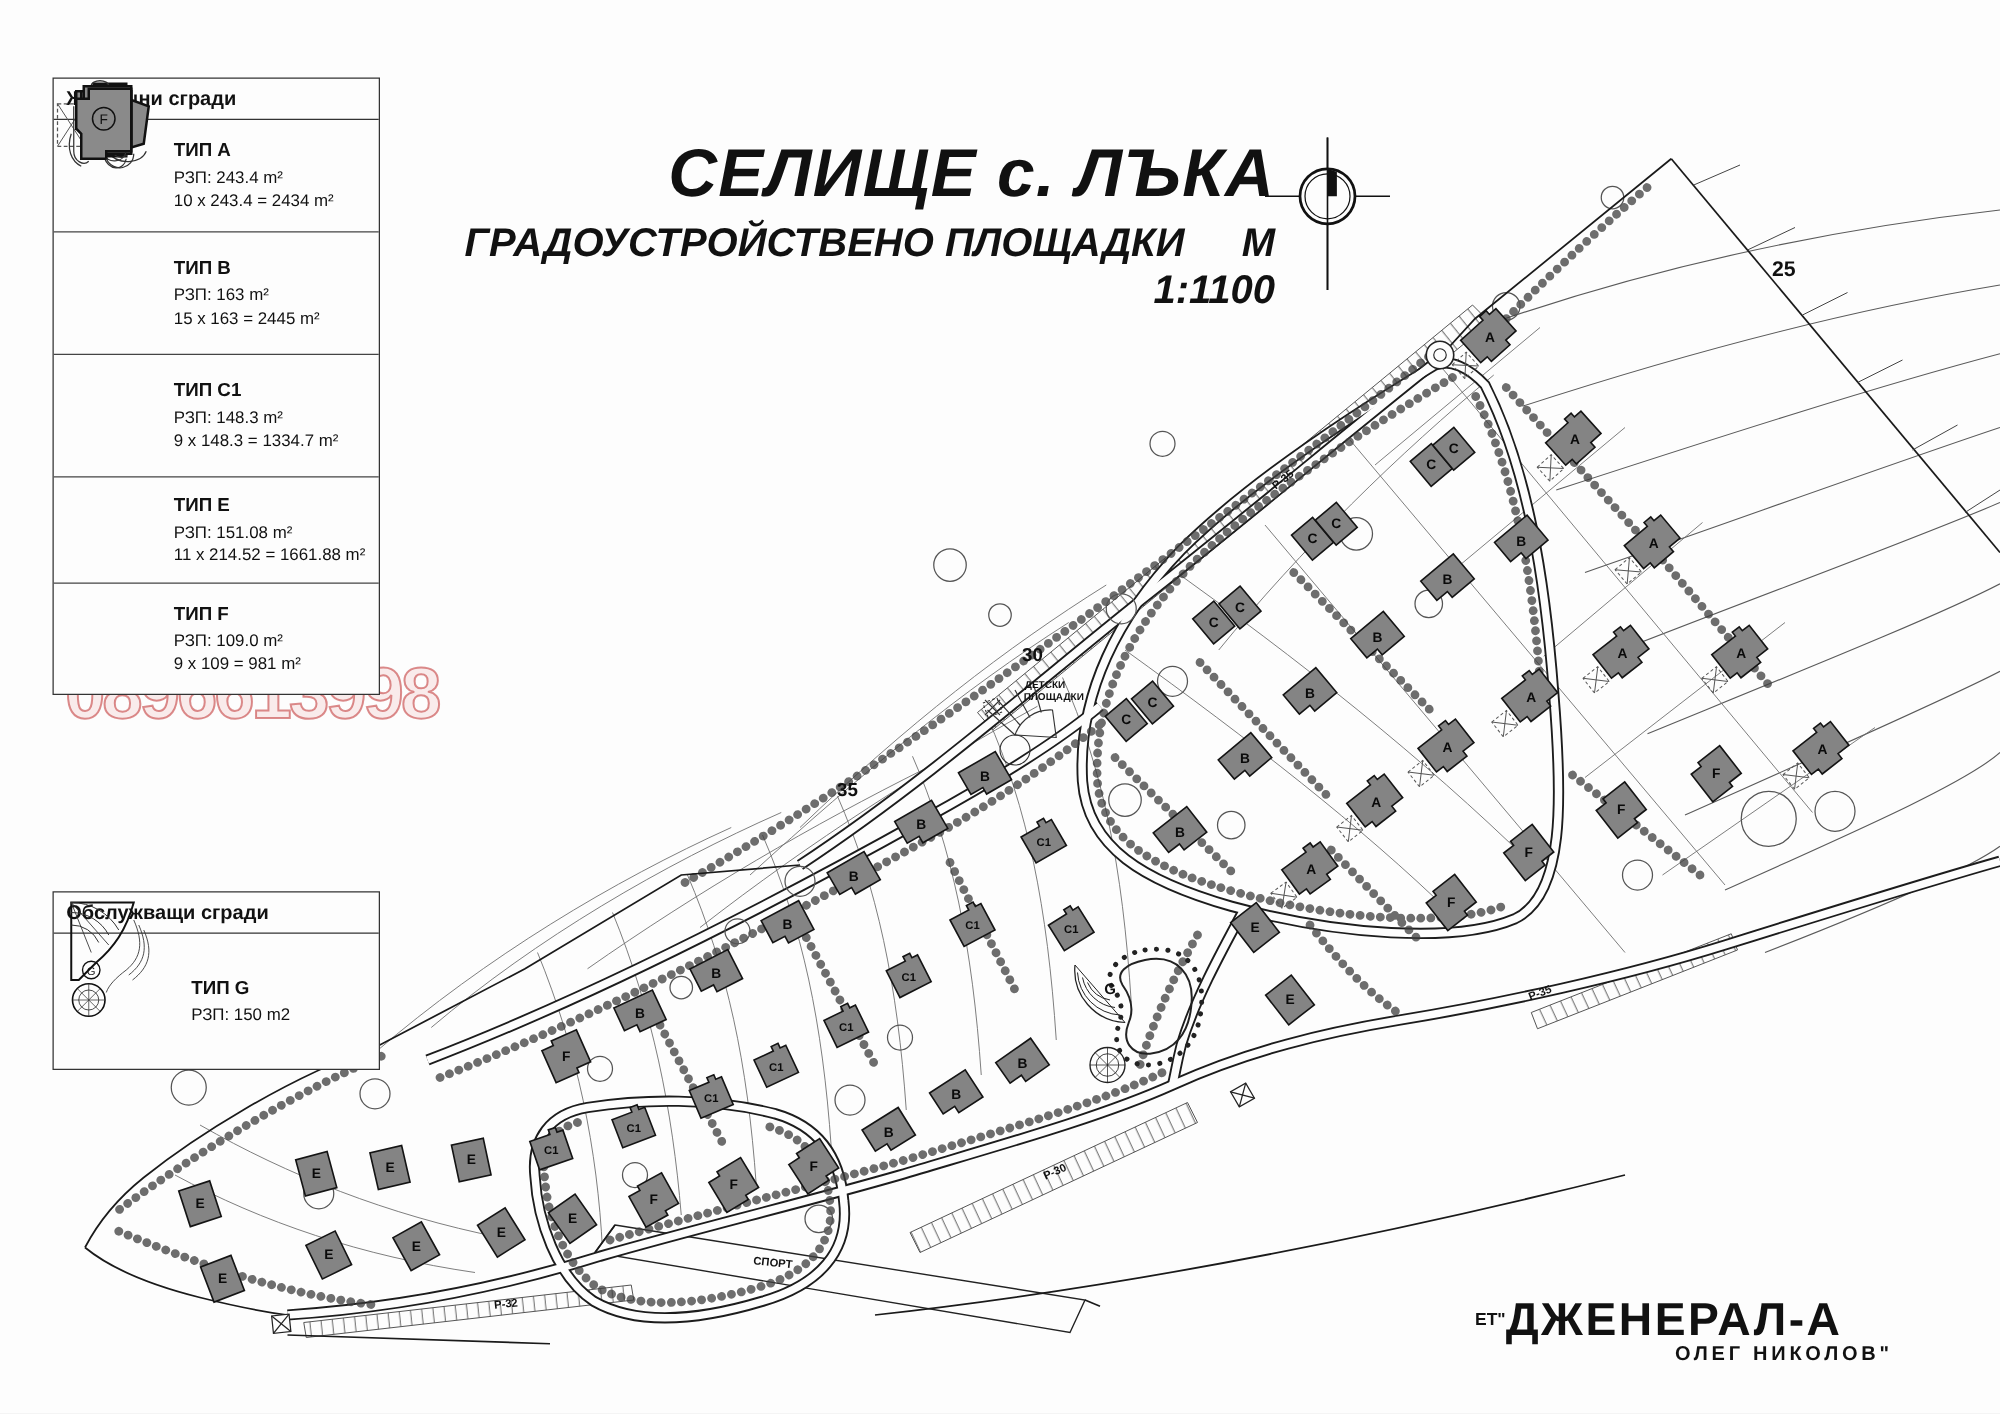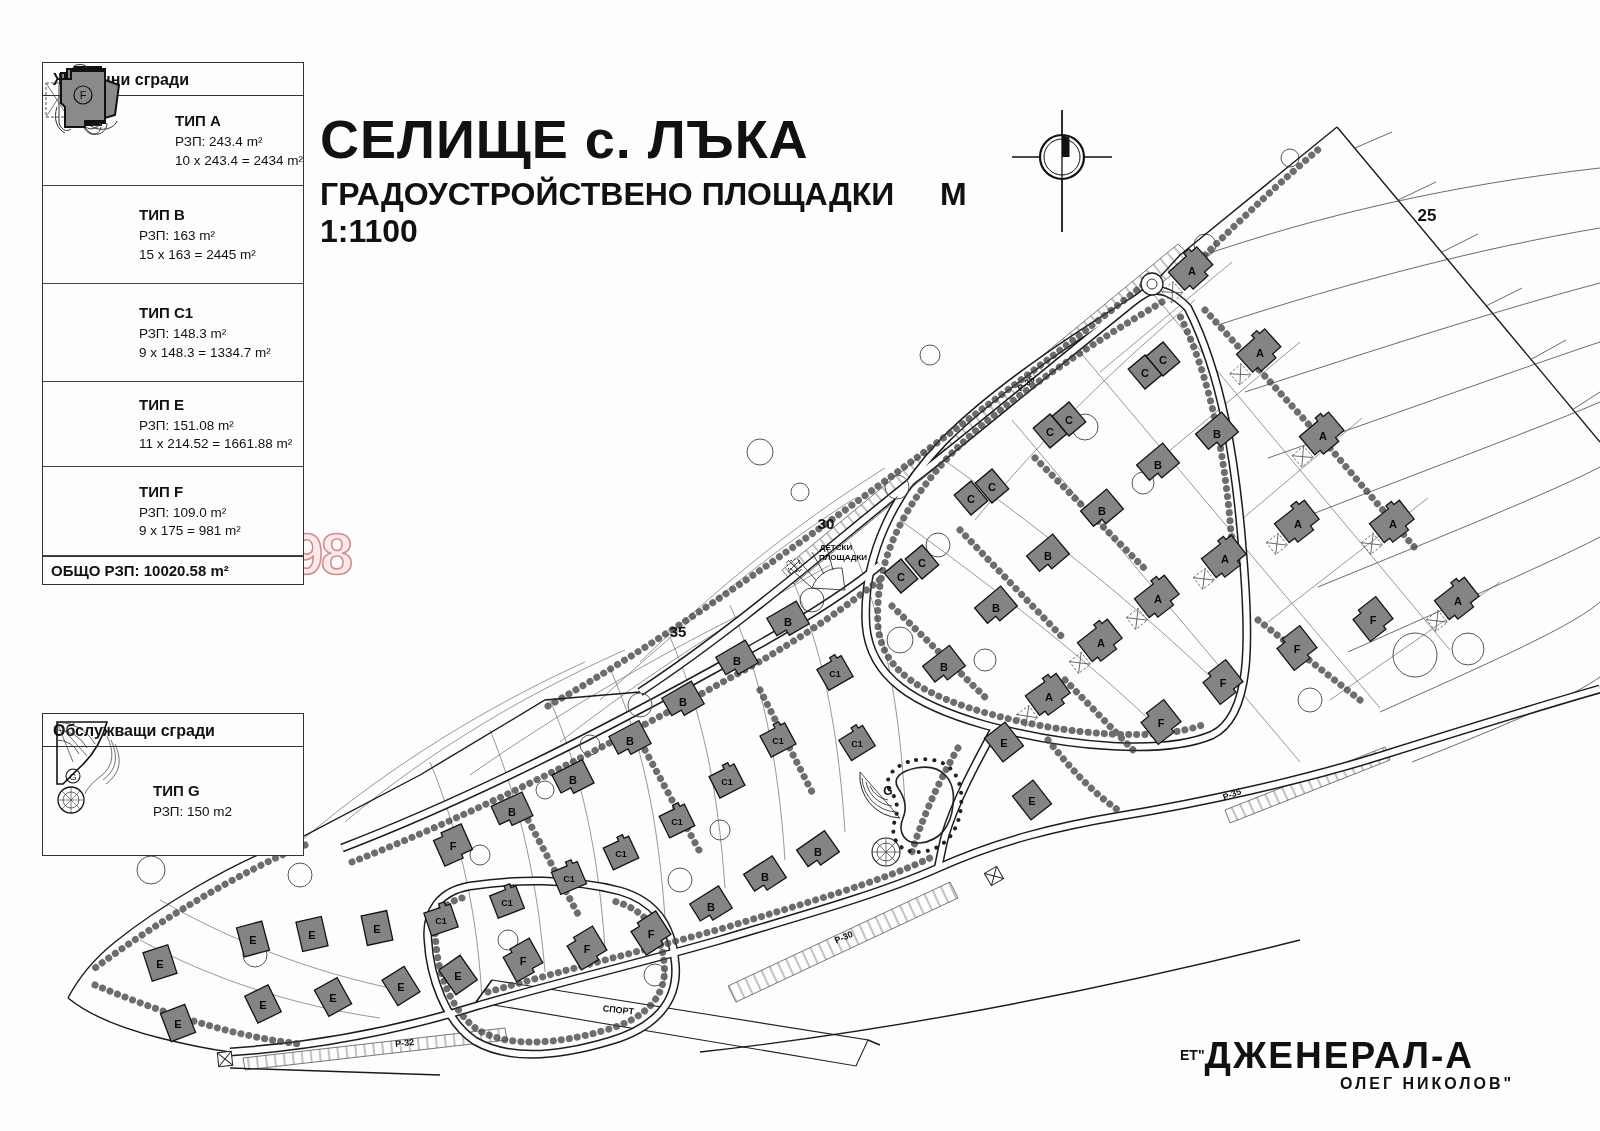--- a/index.html
+++ b/index.html
@@ -9,21 +9,21 @@
   
   .legend{position:absolute;border:1.5px solid #333;background:#fdfdfd;}
   .legend .hdr{border-bottom:1.5px solid #333;font-weight:bold;font-size:16px;padding:8px 10px 6px 10px;}
   .lrow{display:flex;align-items:center;border-bottom:1px solid #444;}
   .lrow:last-child{border-bottom:none;}
   .licon{width:96px;flex:0 0 96px;display:flex;justify-content:center;}
   .ltxt{font-size:13.5px;line-height:1.35;}
   .ltxt .tname{font-weight:bold;font-size:15px;margin-bottom:2px;}
   .lfoot{font-weight:bold;font-size:15px;padding:5px 8px;border-top:1.5px solid #333;}
   
-  #titleblock{position:absolute;left:320px;top:108px;width:700px;text-align:left;}
+  #titleblock{position:absolute;left:320px;top:108px;width:700px;text-align:right;font-style:italic;}
   #title-main{font-size:54px;font-weight:bold;letter-spacing:1px;}
   #title-sub{font-size:32px;font-weight:bold;margin-top:6px;letter-spacing:0px;}
   
   #logo{position:absolute;left:1180px;top:1035px;width:400px;height:60px;overflow:hidden;}
   #logo .et{font-size:14px;font-weight:bold;display:inline-block;vertical-align:8px;}
   #logo .gen{font-size:37px;font-weight:900;letter-spacing:2px;display:inline-block;}
   #logo .sub{font-size:16px;font-weight:900;letter-spacing:3px;margin-left:160px;margin-top:-2px;}
 </style>
 </head>
 <body>
@@ -553,21 +553,21 @@
       <path d="M 1062,157 L 1062,135.5 A 22,22 0 0 1 1069.5,137.5 L 1069.5,157 Z" fill="#111" stroke="none"></path>
       <line x1="1062" y1="110" x2="1062" y2="232" stroke-width="1.3"></line>
     </g>
 
     <text x="52" y="574" font-size="58" font-weight="bold" letter-spacing="4" textLength="305" fill="rgba(214,80,80,0.10)" stroke="rgba(192,48,48,0.55)" stroke-width="1.6" font-family="Liberation Sans, sans-serif">0896613998</text>
   </svg>
 
   <div class="legend" style="left:42px;top:62px;width:260px;">
     <div class="hdr">Жилищни сгради</div>
 
-    <div class="lrow" style="height:89px;justify-content:flex-end;">
+    <div class="lrow" style="height:89px;">
       <div class="licon">
         <svg width="90" height="78" viewBox="0 0 90 78">
           <rect x="3" y="20" width="22" height="34" fill="none" stroke="#555" stroke-width="1" stroke-dasharray="3 2"></rect>
           <line x1="3" y1="20" x2="25" y2="54" stroke="#555" stroke-width="0.8"></line>
             <line x1="25" y1="20" x2="3" y2="54" stroke="#555" stroke-width="0.8"></line>
           <path d="M 22,22 L 40,12 L 44,8 L 52,8 L 54,14 L 76,22 L 72,52 L 52,58 L 26,50 Z" fill="#8a8a8a" stroke="#111" stroke-width="2"></path>
           <circle cx="47" cy="32" r="9" fill="none" stroke="#111" stroke-width="1.2"></circle>
           <text x="47" y="36" font-size="11" text-anchor="middle" fill="#111">A</text>
           <path d="M 42,58 C 52,70 70,68 74,58" fill="none" stroke="#333" stroke-width="1"></path>
         </svg>
@@ -636,25 +636,24 @@
           <path d="M 18,16 L 28,16 L 28,8 L 62,8 L 62,58 L 42,58 L 42,64 L 22,64 L 22,44 L 18,40 Z" fill="#8a8a8a" stroke="#111" stroke-width="2"></path>
           <circle cx="40" cy="32" r="9" fill="none" stroke="#111" stroke-width="1.2"></circle>
           <text x="40" y="36" font-size="11" text-anchor="middle" fill="#111">F</text>
           <path d="M 42,64 C 48,76 64,72 64,60" fill="none" stroke="#333" stroke-width="1"></path>
           <path d="M 14,44 C 10,56 14,66 22,70" fill="none" stroke="#333" stroke-width="1"></path>
         </svg>
       </div>
       <div class="ltxt">
         <div class="tname">ТИП F</div>
         <div>РЗП: 109.0 m²</div>
-        <div>9 x 175 = 981 m²</div>
+        <div>9 x 109 = 981 m²</div>
       </div>
     </div>
 
-    <div class="lfoot">ОБЩО РЗП: 10020.58 m²</div>
   </div>
 
   <div class="legend" style="left:42px;top:713px;width:260px;">
     <div class="hdr">Обслужващи сгради</div>
     <div class="lrow" style="height:108px;border-bottom:none;">
       <div class="licon">
         <svg width="96" height="100" viewBox="0 0 96 100">
           <path d="M 14,8 L 64,8 C 58,30 48,44 34,56 L 20,70 L 14,70 Z" fill="none" stroke="#111" stroke-width="1.6"></path>
           <path d="M 14,8 A 44,44 0 0 1 52,30" fill="none" stroke="#333" stroke-width="0.8"></path>
           <path d="M 14,16 A 34,34 0 0 1 44,34" fill="none" stroke="#333" stroke-width="0.8"></path>

